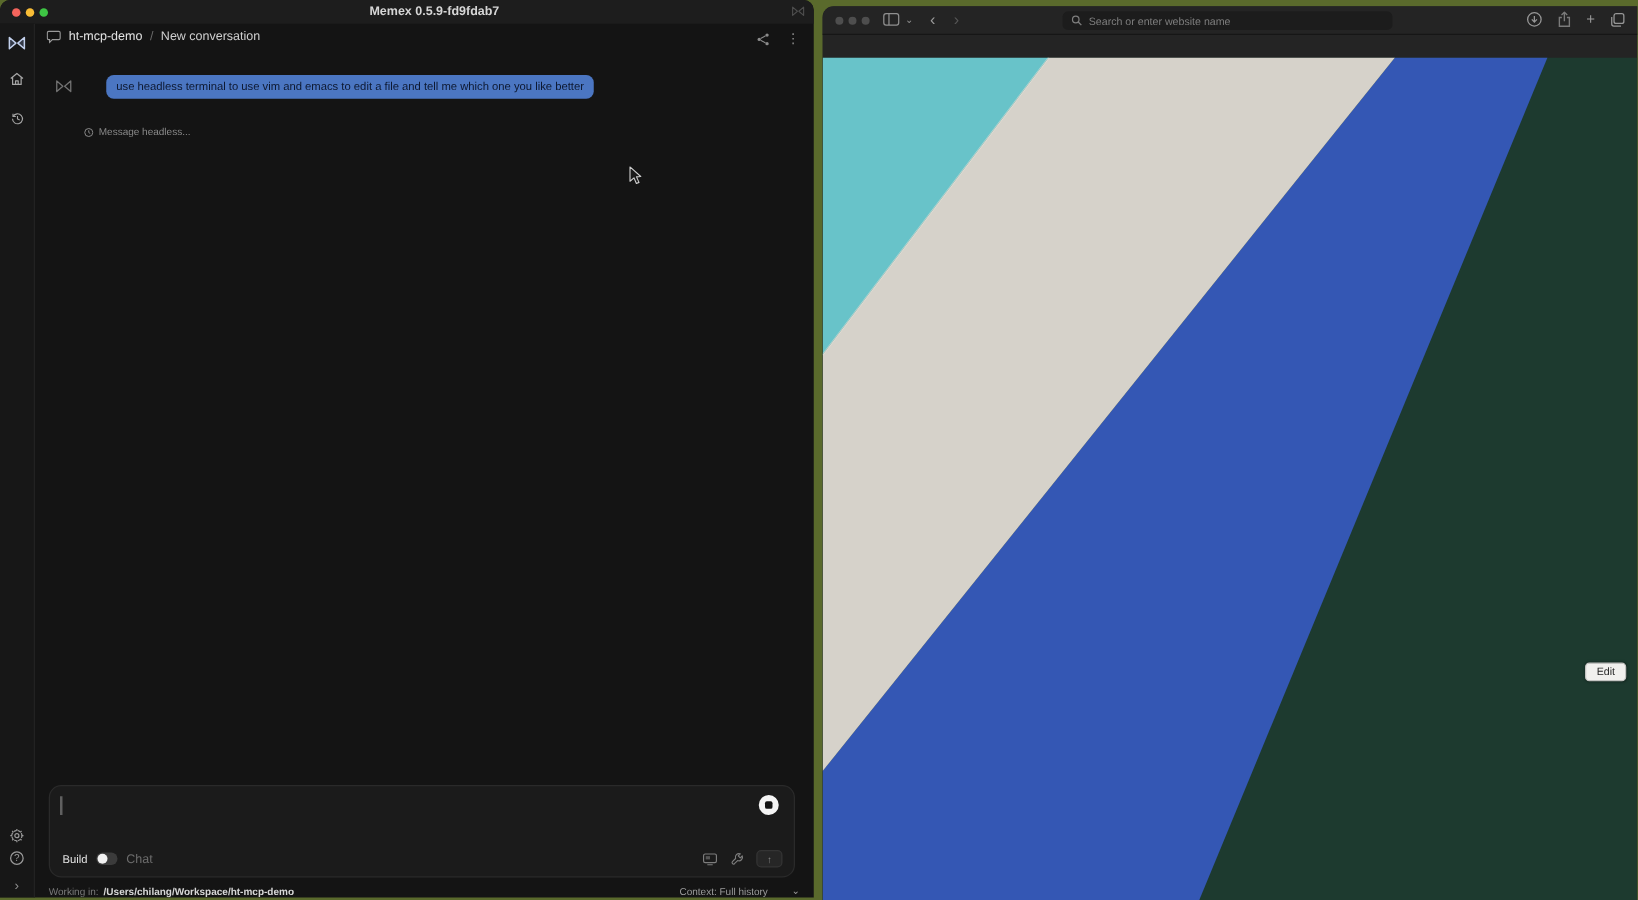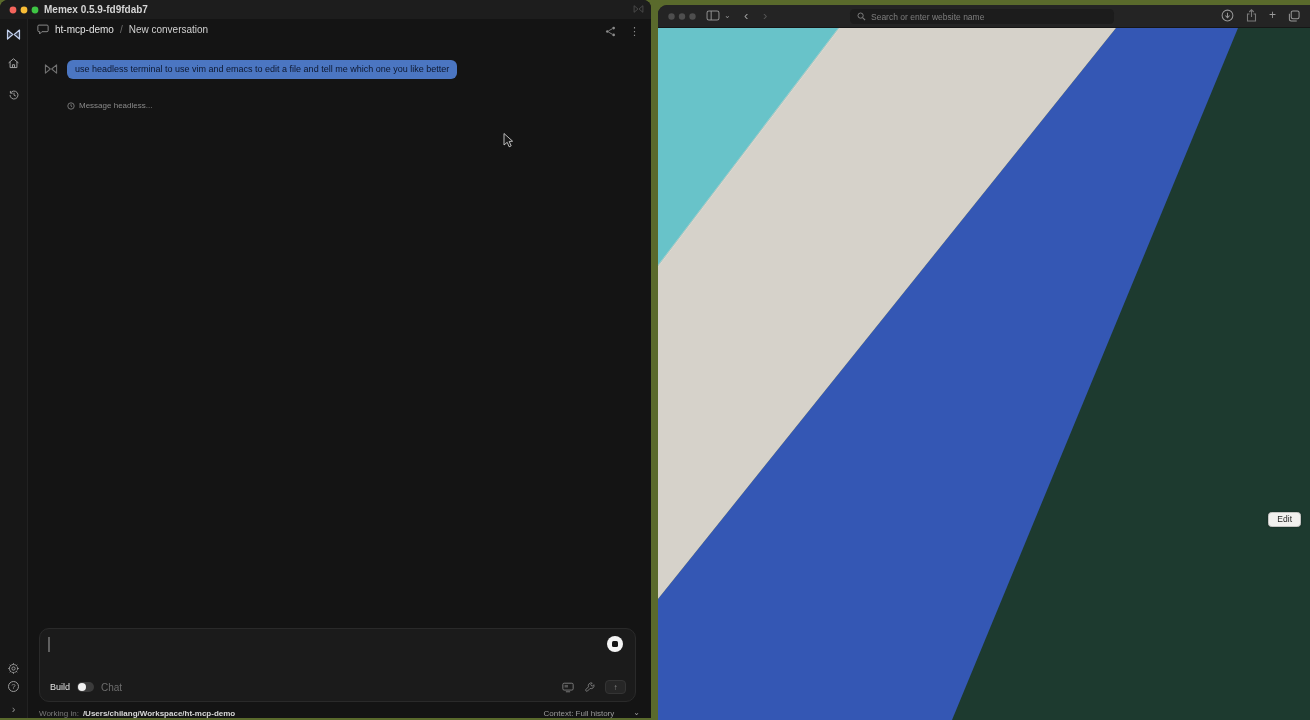--- a/index.html
+++ b/index.html
@@ -10,37 +10,37 @@
     -webkit-font-smoothing:antialiased;
   }
   svg{display:block;}
 
   
   .memex{position:absolute;left:0;top:2;width:651px;height:718px;
     background:#141414;border-radius:8px 8px 0 0;overflow:hidden;}
   .mx-titlebar{position:absolute;left:0;top:0;width:100%;height:19px;background:#1d1d1d;}
   .mx-lights{position:absolute;left:9px;top:6px;}
   .mx-title{position:absolute;left:0;right:0;top:0;height:19px;line-height:19px;
-    text-align:left;font-size:10px;font-weight:bold;color:#d6d6d6;padding-left:44px;}
+    text-align:center;font-size:10px;font-weight:bold;color:#d6d6d6;padding-left:44px;}
   .mx-titlebar-logo{position:absolute;right:7px;top:4px;opacity:.55;}
 
   .mx-sidebar{position:absolute;left:0;top:19px;bottom:0;width:27px;background:#171717;
     border-right:1px solid #222;}
   .mx-side-icon{position:absolute;left:0;width:27px;display:flex;justify-content:center;color:#9a9a9a;}
   .mx-main{position:absolute;left:28px;top:19px;right:0;bottom:0;}
 
   .mx-header{position:absolute;left:0;top:3px;right:0;height:20px;}
   .mx-crumb{position:absolute;left:9px;top:2px;display:flex;align-items:center;gap:6px;
     font-size:10px;color:#e3e3e3;}
   .mx-crumb .sep{color:#6b6b6b;}
   .mx-crumb .page{color:#cfcfcf;}
   .mx-header-actions{position:absolute;right:11px;top:2px;display:flex;align-items:center;gap:13px;color:#8b8b8b;}
   .kebab{font-size:11px;color:#8b8b8b;line-height:14px;}
 
-  .mx-msg-row{position:absolute;left:16px;top:41px;display:flex;align-items:flex-start;gap:9px;}
+  .mx-msg-row{position:absolute;left:16px;top:41px;display:flex;align-items:flex-start;gap:27px;}
   .mx-avatar{margin-top:3px;opacity:.8;}
   .mx-bubble{background:#4b76c2;color:#0d1830;font-size:9px;line-height:11px;
     padding:4px 8px;border-radius:6px;white-space:nowrap;}
   .mx-pending{position:absolute;left:39px;top:82px;display:flex;align-items:center;gap:4px;
     font-size:8px;color:#8a8a8a;}
 
   .mx-composer{position:absolute;left:11px;width:597px;top:609px;height:74px;
     background:#1b1b1b;border:1px solid #2a2a2a;border-radius:10px;box-sizing:border-box;}
   .mx-caret{position:absolute;left:8px;top:8px;width:1.5px;height:15px;background:#606060;}
   .mx-stop{position:absolute;right:12px;top:7px;width:16px;height:16px;border-radius:50%;
@@ -70,21 +70,21 @@
   .sf-lights{position:absolute;left:10px;top:8px;}
   .sf-side{position:absolute;left:48px;top:5px;display:flex;align-items:center;gap:4px;color:#8f8f8f;}
   .sf-nav{position:absolute;top:2px;font-size:13px;line-height:18px;}
   .sf-back{left:86px;color:#9a9a9a;}
   .sf-fwd{left:105px;color:#555;}
   .sf-address{position:absolute;left:192px;top:4px;width:264px;height:15px;background:#1c1c1c;
     border-radius:4.5px;display:flex;align-items:center;gap:5px;padding-left:7px;box-sizing:border-box;}
   .sf-address-text{font-size:8.5px;color:#7e7e7e;}
   .sf-actions{position:absolute;right:10px;top:4px;display:flex;align-items:center;gap:12px;color:#979797;}
   .sf-plus{font-size:12px;line-height:13px;color:#9a9a9a;}
-  .sf-content{position:absolute;left:0;top:23px;width:652px;height:508px;}
+  .sf-content{position:absolute;left:0;top:41px;width:652px;height:508px;}
   .sf-edit{position:absolute;right:9px;bottom:9px;background:#f1f0ee;color:#1f1f1f;
     font-size:8.5px;line-height:13px;padding:0 8px;border-radius:3.5px;
     border:1px solid #c4c4c2;box-shadow:0 0 2px rgba(0,0,0,.4);}
 
   
   .cursor{position:absolute;left:503px;top:133px;z-index:50;pointer-events:none;}
 </style>
 </head>
 <body>
 

